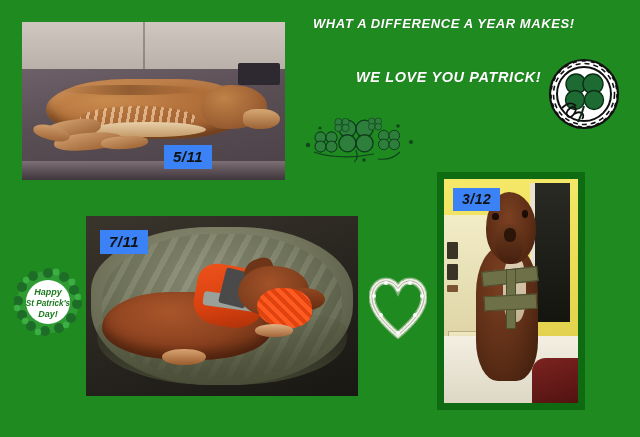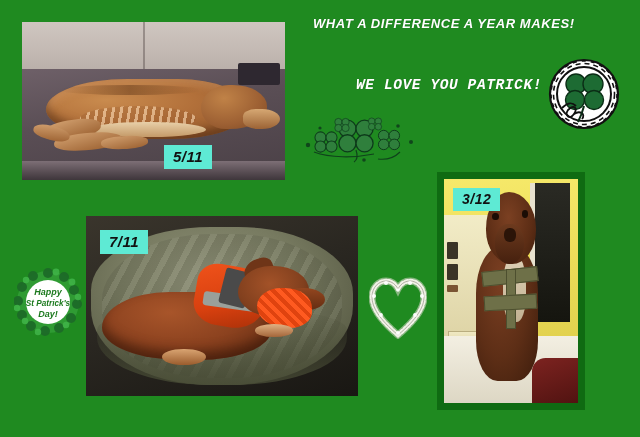--- a/index.html
+++ b/index.html
@@ -21,34 +21,34 @@
   .headline {
     position: absolute;
     color: #ffffff;
     font-weight: bold;
     font-style: italic;
     letter-spacing: 0.6px;
     white-space: nowrap;
     text-shadow: 0 0 1px rgba(0,0,0,0.25);
   }
   #title-line1 { left: 313px; top: 16px; font-size: 13px; }
-  #title-line2 { left: 356px; top: 77px; font-size: 14.5px; font-family: Liberation Mono, monospace; }
+  #title-line2 { left: 356px; top: 69px; font-size: 14.5px; }
 
   
   .photo {
     position: absolute;
     overflow: hidden;
     background: #3a3030;
   }
   .photo .scene { position: absolute; inset: 0; }
 
   
   .date-plate {
     position: absolute;
-    background: #5eead4;
+    background: #3b82f6;
     color: #111111;
     font-weight: bold;
     font-style: italic;
     font-size: 15px;
     line-height: 1;
     padding: 4px 9px 5px 9px;
     letter-spacing: 0.5px;
     z-index: 8;
   }
 

